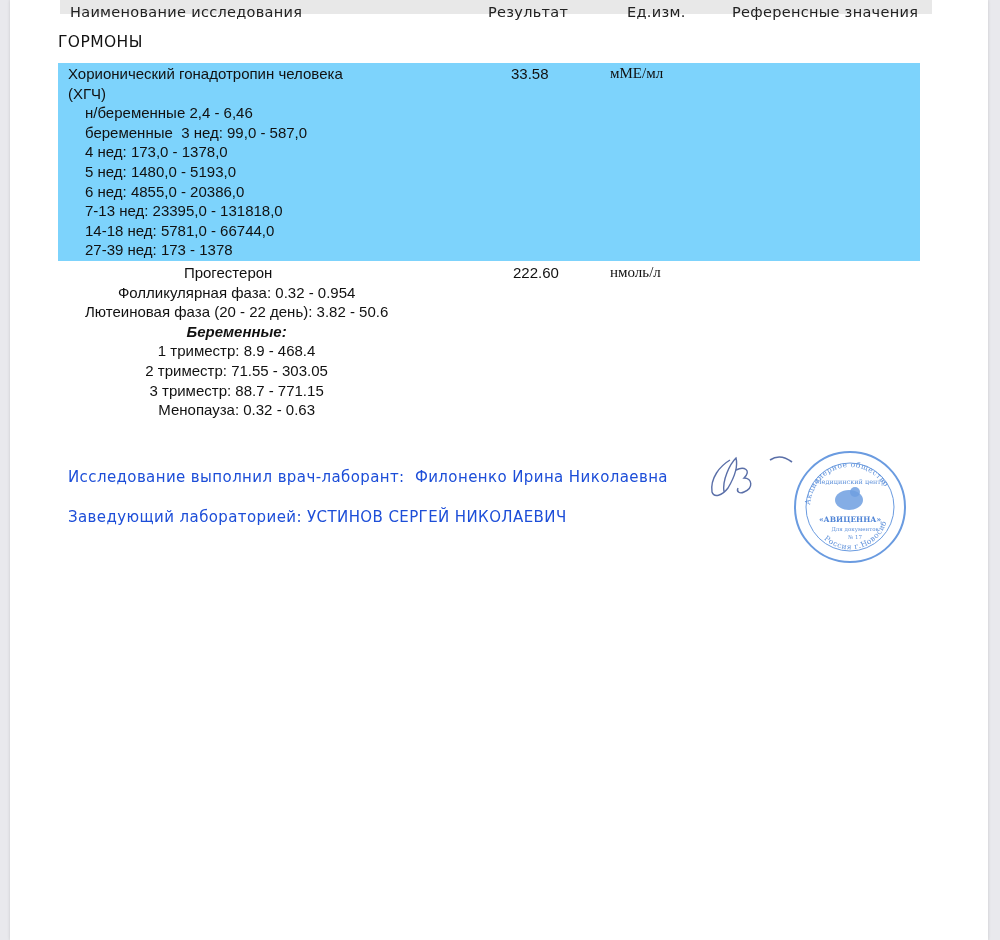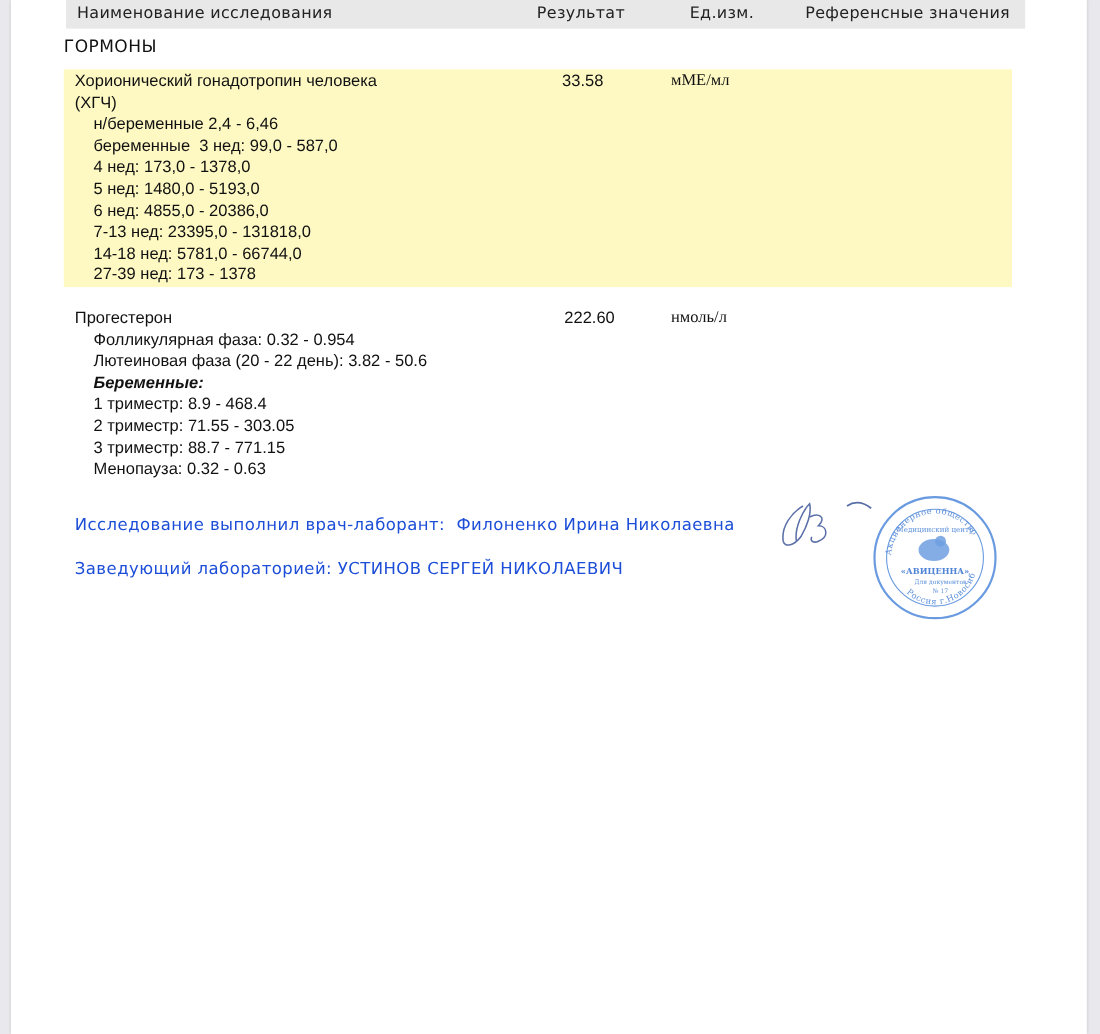--- a/index.html
+++ b/index.html
@@ -8,33 +8,33 @@
     background:#e9e9ed;
     font-family:"Liberation Sans", sans-serif;
     color:#111;
   }
   .page {
     position:absolute; left:10px; top:0; width:978px; height:940px;
     background:#ffffff;
     box-shadow: 0 0 3px rgba(0,0,0,0.15);
   }
   .hdr {
-    position:absolute; left:60px; top:0; width:872px; height:26px;
+    position:absolute; left:60px; top:0; width:872px; height:14px;
     background:#e8e8e8;
     font-family:"DejaVu Sans", sans-serif; font-size:14.5px; color:#222;
     letter-spacing:0.3px;
   }
   .hdr span { position:absolute; top:4px; white-space:nowrap; }
   .section {
     position:absolute; left:58px; top:33px;
     font-family:"DejaVu Sans", sans-serif; font-size:15.5px; color:#111;
     letter-spacing:0.4px;
   }
   .row { position:absolute; left:58px; width:862px; }
-  .row.shaded { background:#fef9c3; }
+  .row.shaded { background:#7dd3fc; }
   .name { position:absolute; left:0; font-size:15px; line-height:19.6px; white-space:nowrap; }
   .name .ind { padding-left:17px; display:block; }
   .name .it { font-style:italic;font-weight:bold; }
   .res { position:absolute; left:453px; font-size:15px; font-weight:normal; }
   .unit { position:absolute; left:552px; font-size:15px;font-family:Liberation Serif, serif; }
   .sign {
     position:absolute; left:58px;
     font-family:"DejaVu Sans", sans-serif; font-size:15px; color:#1d4ed8; letter-spacing:0.4px;
     white-space:nowrap;
   }
@@ -66,21 +66,21 @@
     <span class="ind">5 нед: 1480,0 - 5193,0</span>
     <span class="ind">6 нед: 4855,0 - 20386,0</span>
     <span class="ind">7-13 нед: 23395,0 - 131818,0</span>
     <span class="ind">14-18 нед: 5781,0 - 66744,0</span>
     <span class="ind">27-39 нед: 173 - 1378</span>
   </div>
   <div class="res" style="top:2px">33.58</div>
   <div class="unit" style="top:2px">мМЕ/мл</div>
 </div>
 
-<div class="row" style="top:280px;height:160px;">
+<div class="row" style="top:263px;height:160px;text-align:center;">
   <div class="name" style="top:0;left:10px">
     <span style="display:block">Прогестерон</span>
     <span class="ind">Фолликулярная фаза: 0.32 - 0.954</span>
     <span class="ind">Лютеиновая фаза (20 - 22 день): 3.82 - 50.6</span>
     <span class="ind it">Беременные:</span>
     <span class="ind">1 триместр: 8.9 - 468.4</span>
     <span class="ind">2 триместр: 71.55 - 303.05</span>
     <span class="ind">3 триместр: 88.7 - 771.15</span>
     <span class="ind">Менопауза: 0.32 - 0.63</span>
   </div>

